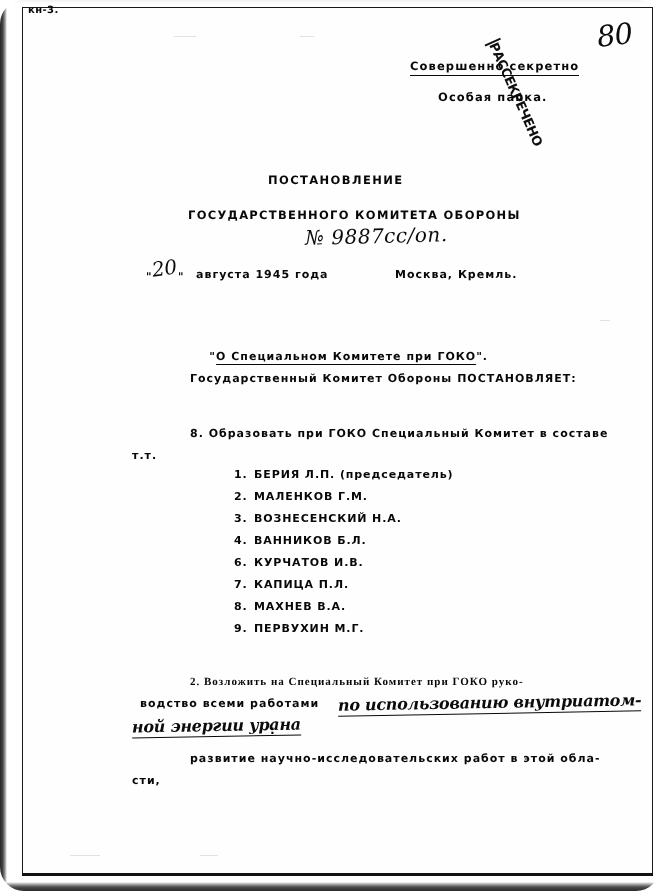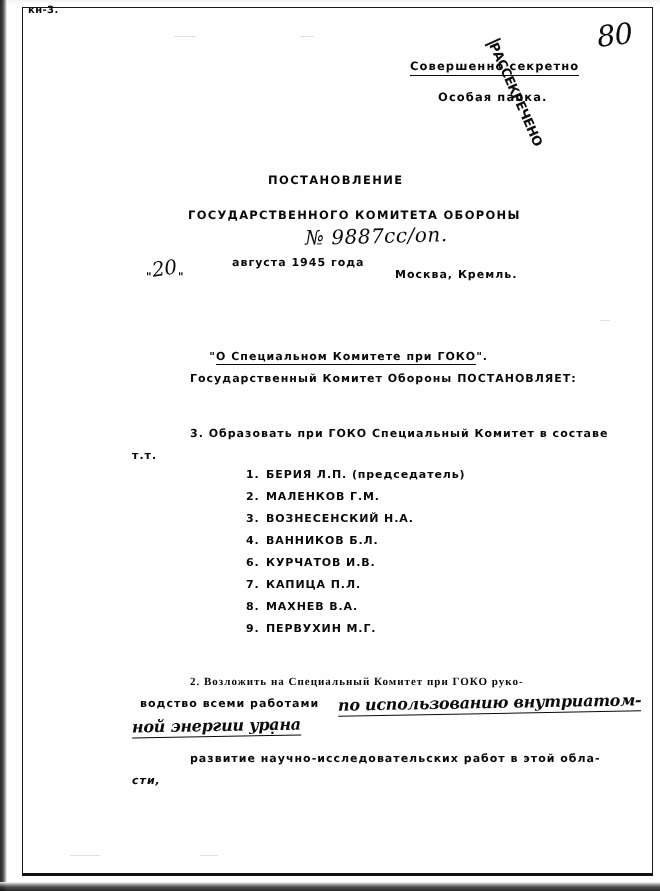--- a/index.html
+++ b/index.html
@@ -8,20 +8,21 @@
     background: #ffffff;
   }
 
   #page {
     position: relative;
     width: 660px;
     height: 891px;
     background: #ffffff;
     overflow: hidden;
     font-family: "Liberation Serif", serif;
+    border-radius: 24px;
   }
 
   
   .scan-edge-left {
     position: absolute;
     left: 0; top: 0;
     width: 7px; height: 891px;
     background: linear-gradient(90deg, #151515 0%, #2e2e2e 35%, #8a8a8a 70%, #ffffff 100%);
     opacity: .92;
   }
@@ -165,24 +166,23 @@
   #date-day {
     left: 152px; top: 256px;
     font-size: 20px;
     font-weight: 400;
     transform: rotate(-8deg);
     letter-spacing: -.5px;
   }
   #date-q-open { left: 146px; top: 271px; font-size: 10.5px; }
   #date-q-close { left: 178px; top: 271px; font-size: 10.5px; }
   #date-rest {
-    left: 196px; top: 256px;
-    font-size: 11px;
-    letter-spacing: 1px;
-    margin-left: 36px;
+    left: 196px; top: 268px;
+    font-size: 11px;
+    letter-spacing: 1px;
   }
   #place {
     left: 395px; top: 268px;
     font-size: 11px;
     letter-spacing: 1px;
   }
 
   
   #subject-line {
     left: 190px; top: 337px;
@@ -204,21 +204,21 @@
   }
   #item1-tt {
     left: 132px; top: 449px;
     font-size: 11px;
     letter-spacing: 1px;
   }
 
   
   #members-list {
     position: absolute;
-    left: 246px;
+    left: 234px;
     top: 464px;
     margin: 0;
     padding: 0;
     list-style: none;
   }
   #members-list li {
     font-family: "DejaVu Sans", sans-serif;
     font-weight: 700;
     font-size: 11px;
     letter-spacing: .9px;
@@ -267,21 +267,20 @@
 
   #subitem-l1 {
     left: 190px; top: 752px;
     font-size: 11px;
     letter-spacing: 1px;
   }
   #subitem-l2 {
     left: 132px; top: 774px;
     font-size: 11px;
     letter-spacing: 1px;
-    font-style: italic;
   }
 
   
   .speckle {
     position: absolute;
     background: #c9c9c9;
     opacity: .55;
   }
 </style>
 </head>
@@ -317,21 +316,21 @@
   <div class="tw" id="date-q-close">"</div>
   <div class="tw" id="date-rest">августа 1945 года</div>
   <div class="tw" id="place">Москва, Кремль.</div>
 
   <div class="tw" id="subject-line">
     <span>"</span><span class="u">О Специальном Комитете при ГОКО</span><span>".</span>
   </div>
 
   <div class="tw" id="intro-line">Государственный Комитет Обороны ПОСТАНОВЛЯЕТ:</div>
 
-  <div class="tw" id="item1-line">3. Образовать при ГОКО Специальный Комитет в составе</div>
+  <div class="tw" id="item1-line">8. Образовать при ГОКО Специальный Комитет в составе</div>
 
   <div class="tw" id="item1-tt">т.т.</div>
 
   <ul id="members-list">
     <li><span class="num">1.</span><span>БЕРИЯ Л.П. (председатель)</span></li>
     <li><span class="num">2.</span><span>МАЛЕНКОВ Г.М.</span></li>
     <li><span class="num">3.</span><span>ВОЗНЕСЕНСКИЙ Н.А.</span></li>
     <li><span class="num">4.</span><span>ВАННИКОВ Б.Л.</span></li>
     <li><span class="num">6.</span><span>КУРЧАТОВ И.В.</span></li>
     <li><span class="num">7.</span><span>КАПИЦА П.Л.</span></li>

